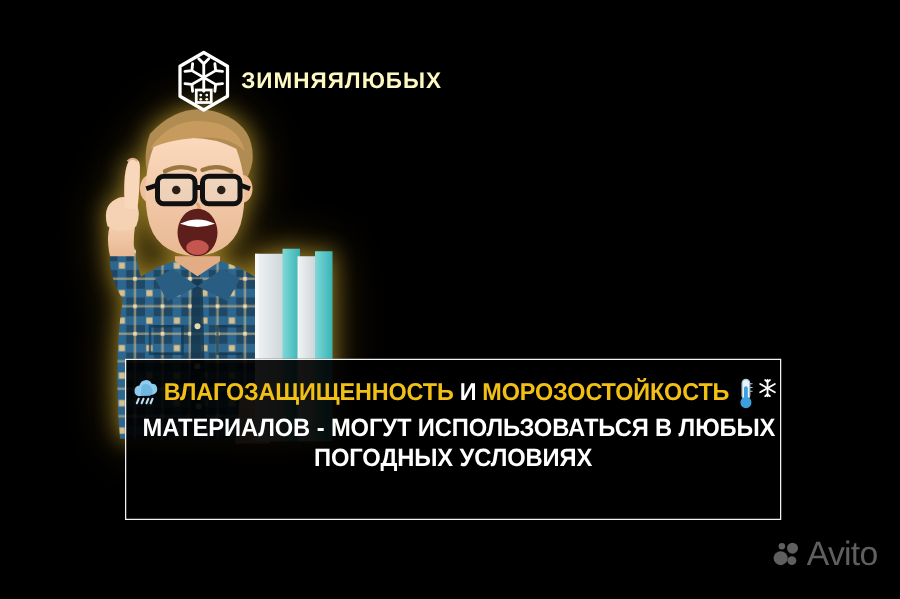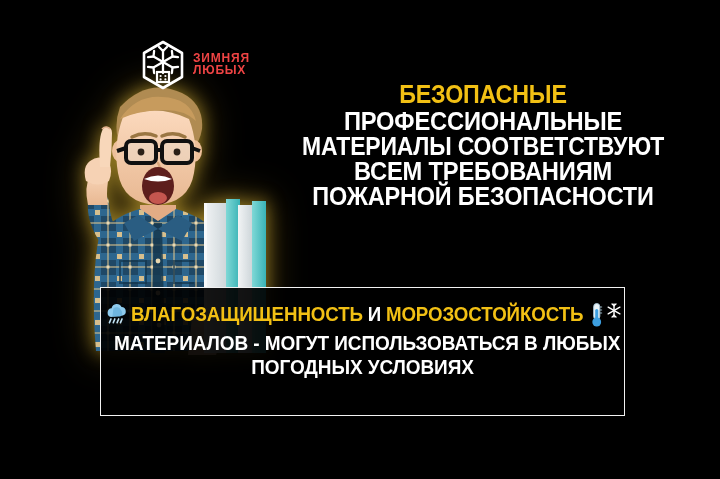--- a/index.html
+++ b/index.html
@@ -19,25 +19,25 @@
     position:absolute;left:140px;top:40px;
     display:flex;align-items:center;gap:7px;
     z-index:6;
   }
   #logo .hexmark{
     position:relative;width:46px;height:50px;
     flex:0 0 auto;
   }
   #logo .hexmark svg{display:block;width:46px;height:50px;}
   #logo .brand{
-    display:flex;flex-direction:column;
+    display:flex;flex-direction:row;
     line-height:0.96;
-    color:#ef4444;
+    color:#fef9c3;
     font-weight:bold;
-    font-size:12px;
+    font-size:18px;
     letter-spacing:0.8px;
   }
 
   
   #photo{
     position:absolute;left:28px;top:55px;
     width:250px;height:300px;
     z-index:4;
     filter:drop-shadow(0 0 9px rgba(240,200,60,.55)) drop-shadow(0 0 18px rgba(230,180,40,.30));
   }
@@ -241,27 +241,20 @@
         <circle cx="20.6" cy="39.4" r="1.1" fill="#ffffff"></circle>
         <circle cx="25.4" cy="39.4" r="1.1" fill="#ffffff"></circle>
       </svg>
     </span>
     <span class="brand">
       <span>ЗИМНЯЯ</span>
       <span>ЛЮБЫХ</span>
     </span>
   </div>
 
-  <div id="headline">
-    <span class="hl accent l1">БЕЗОПАСНЫЕ</span>
-    <span class="hl l2">ПРОФЕССИОНАЛЬНЫЕ</span>
-    <span class="hl l3">МАТЕРИАЛЫ СООТВЕТСТВУЮТ</span>
-    <span class="hl l4">ВСЕМ ТРЕБОВАНИЯМ</span>
-    <span class="hl l5">ПОЖАРНОЙ БЕЗОПАСНОСТИ</span>
-  </div>
 
   <div id="infobox">
     <div class="ib-inner">
 
       <span class="ib-line row1">
         <span class="emoji-ico">
           <svg width="26" height="24" viewBox="0 0 26 24" xmlns="http://www.w3.org/2000/svg">
             <path d="M7.5 14 a4.4 4.4 0 0 1 0.6 -8.7 a5.6 5.6 0 0 1 10.4 -1.2 a4.3 4.3 0 0 1 1.4 8.4 z" fill="#8ecbee"></path>
             <path d="M10 5.6 a5 5 0 0 1 8 1.6 a4 4 0 0 1 -1 6.4 l-8 0 z" fill="#6fb6e0"></path>
             <g stroke="#bfe0f2" stroke-width="1.7" stroke-linecap="round">
@@ -298,14 +291,25 @@
             </g>
           </svg>
         </span>
       </span>
 
       <span class="ib-line row2">МАТЕРИАЛОВ - МОГУТ ИСПОЛЬЗОВАТЬСЯ В ЛЮБЫХ</span>
       <span class="ib-line row3">ПОГОДНЫХ УСЛОВИЯХ</span>
     </div>
   </div>
 
+  <div id="avito">
+    <span class="dots">
+      <svg width="22" height="22" viewBox="0 0 22 22" xmlns="http://www.w3.org/2000/svg">
+        <circle cx="6.5" cy="13.5" r="5.6" fill="#9a9a9a"></circle>
+        <circle cx="15.5" cy="15.5" r="3.6" fill="#9a9a9a"></circle>
+        <circle cx="16" cy="5.5" r="4.4" fill="#9a9a9a"></circle>
+        <circle cx="7.5" cy="4" r="2.6" fill="#9a9a9a"></circle>
+      </svg>
+    </span>
+    <span class="wordmark">Avito</span>
+  </div>
 
 </div>
 
 </body></html>

